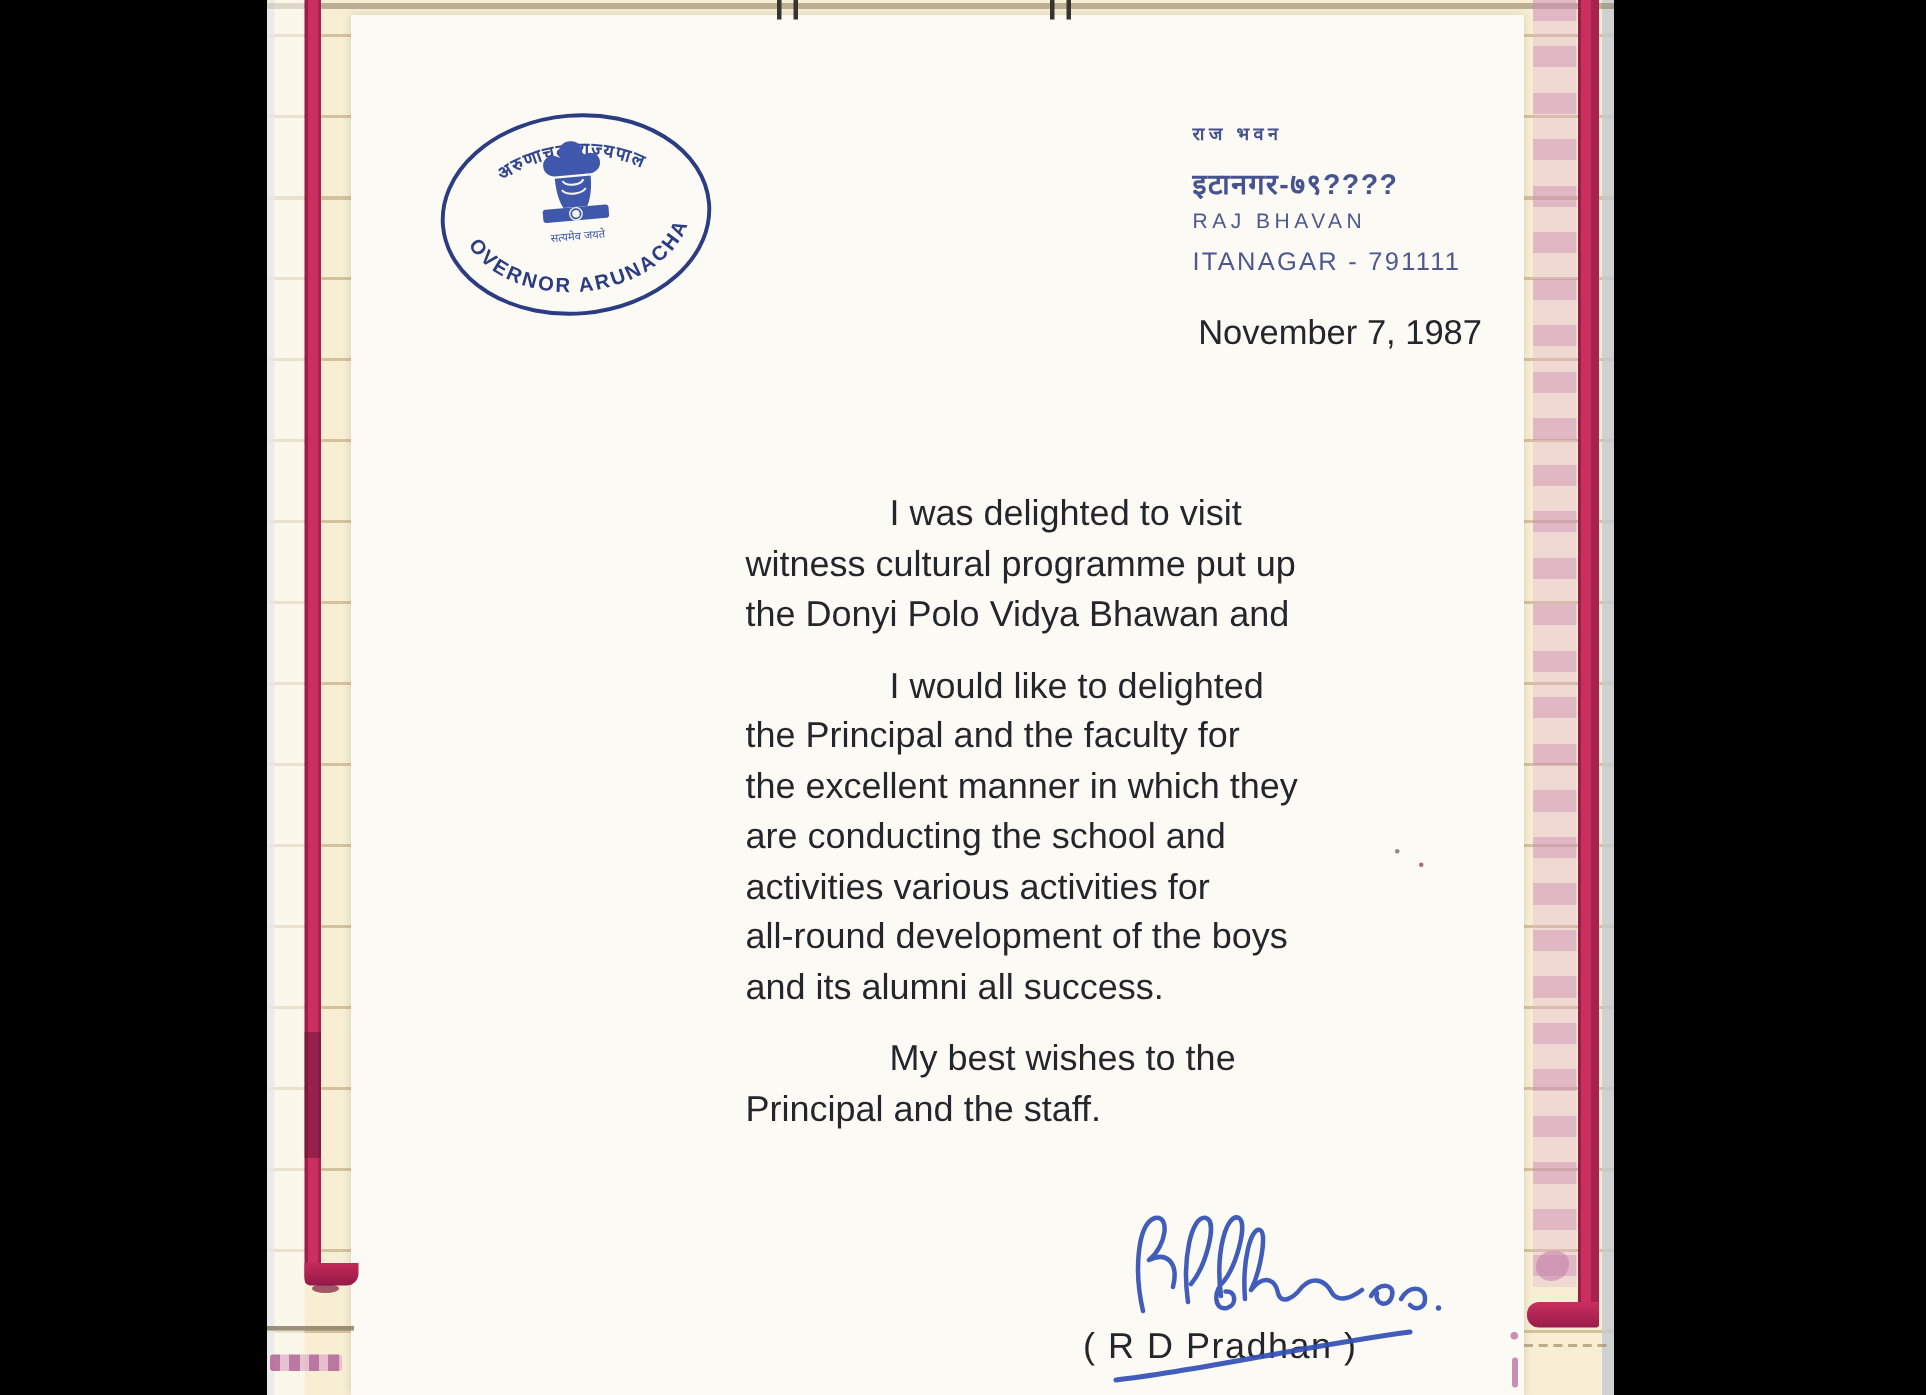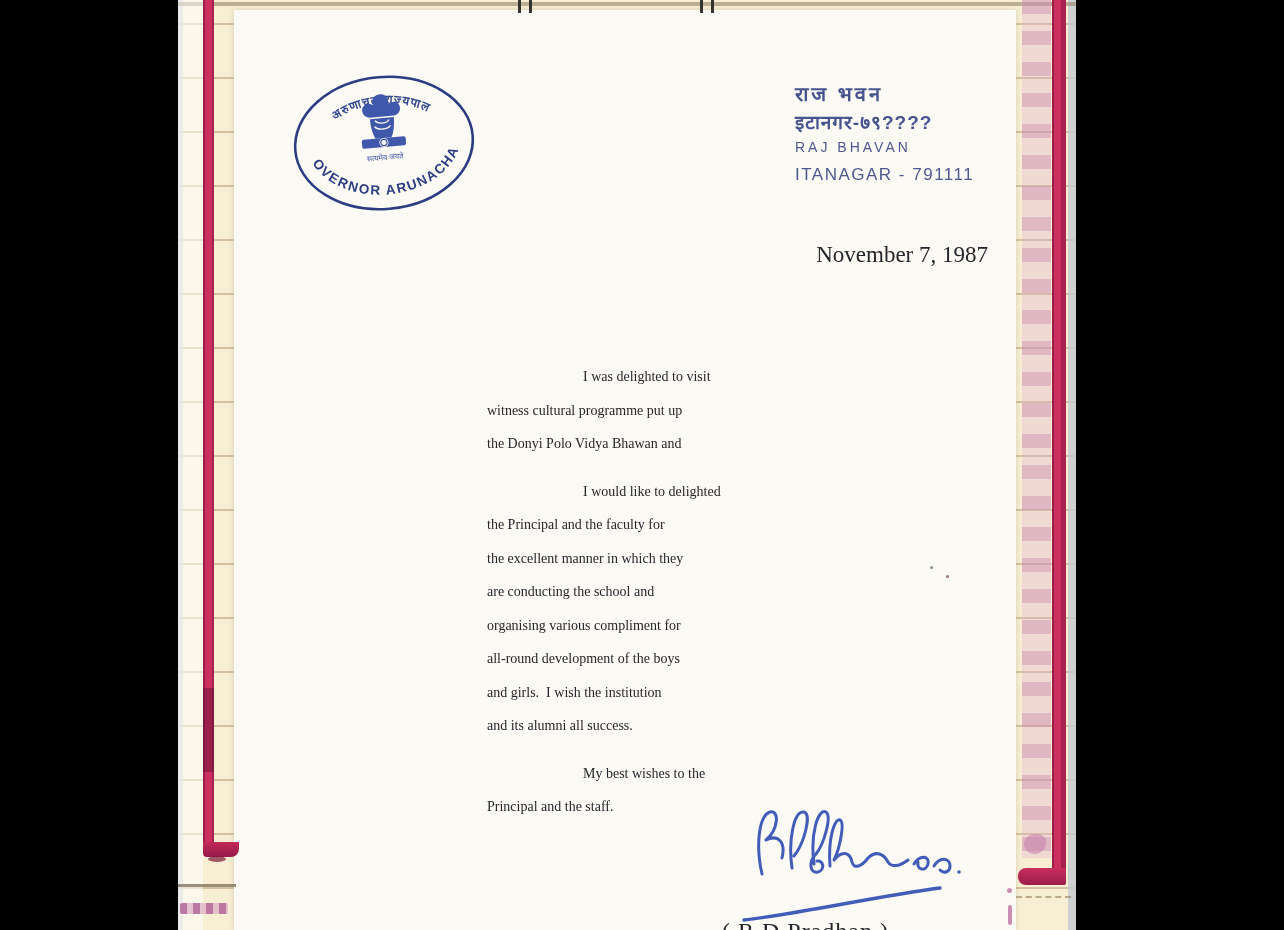--- a/index.html
+++ b/index.html
@@ -55,31 +55,31 @@
   .rule-dashed-br{position:absolute;left:838px;top:896px;width:55px;height:0;
                   border-top:2px dashed rgba(150,128,86,.6);}
   .pink-mark-br{position:absolute;left:830px;top:905px;width:4px;height:20px;
                 background:rgba(182,96,150,.7);border-radius:2px;}
   .pink-dot-br{position:absolute;left:829px;top:888px;width:5px;height:5px;
                background:rgba(182,96,150,.7);border-radius:50%;}
 
   
   .seal{position:absolute;left:113px;top:72px;}
   .lh-address{position:absolute;left:617px;color:#47538e;}
-  .lh-hi1{top:80px;font-size:20px;font-weight:bold;letter-spacing:3px;}
+  .lh-hi1{top:80px;font-size:12px;font-weight:bold;letter-spacing:3px;}
   .lh-hi2{top:109px;font-size:19px;font-weight:bold;letter-spacing:1px;}
   .lh-en1{top:139px;font-size:14px;letter-spacing:3px;color:#4d5890;}
   .lh-en2{top:165px;font-size:17px;letter-spacing:1.5px;color:#4d5890;}
 
-  .mono{font-family:Liberation Serif, serif;color:#25262b;margin-top:34px;}
+  .mono{font-family:Liberation Sans, sans-serif;color:#25262b;}
   .date-line{position:absolute;left:580px;top:208px;width:230px;
              font-size:23px;text-align:right;}
 
-  .body-block{position:absolute;left:309px;top:326px;width:478px;
-              font-size:14px;line-height:33.5px;}
+  .body-block{position:absolute;left:319px;top:326px;width:478px;
+              font-size:24px;line-height:33.5px;}
   .para{margin:0 0 14px 0;}
   .para .line{white-space:pre;}
   .para .indent{text-indent:96px;}
 
   .stray-mark{position:absolute;left:752px;top:564px;width:22px;height:16px;}
   .stray-mark i{position:absolute;background:#8d8a84;border-radius:50%;}
   .stray-mark .d1{left:0;top:2px;width:3px;height:3px;}
   .stray-mark .d2{left:16px;top:11px;width:3px;height:3px;background:#a2706e;}
 
   .signature{position:absolute;left:540px;top:804px;z-index:5;pointer-events:none;}
@@ -152,23 +152,22 @@
       <div class="para">
         <div class="line indent">I was delighted to visit</div>
         <div class="line">witness cultural programme put up</div>
         <div class="line">the Donyi Polo Vidya Bhawan and</div>
       </div>
       <div class="para">
         <div class="line indent">I would like to delighted</div>
         <div class="line">the Principal and the faculty for</div>
         <div class="line">the excellent manner in which they</div>
         <div class="line">are conducting the school and</div>
-        <div class="line">organising various compliment for</div>
+        <div class="line">activities various activities for</div>
         <div class="line">all-round development of the boys</div>
-        <div class="line">and girls.  I wish the institution</div>
         <div class="line">and its alumni all success.</div>
       </div>
       <div class="para">
         <div class="line indent">My best wishes to the</div>
         <div class="line">Principal and the staff.</div>
       </div>
     </div>
 
     <div class="stray-mark">
       <i class="d1"></i>

